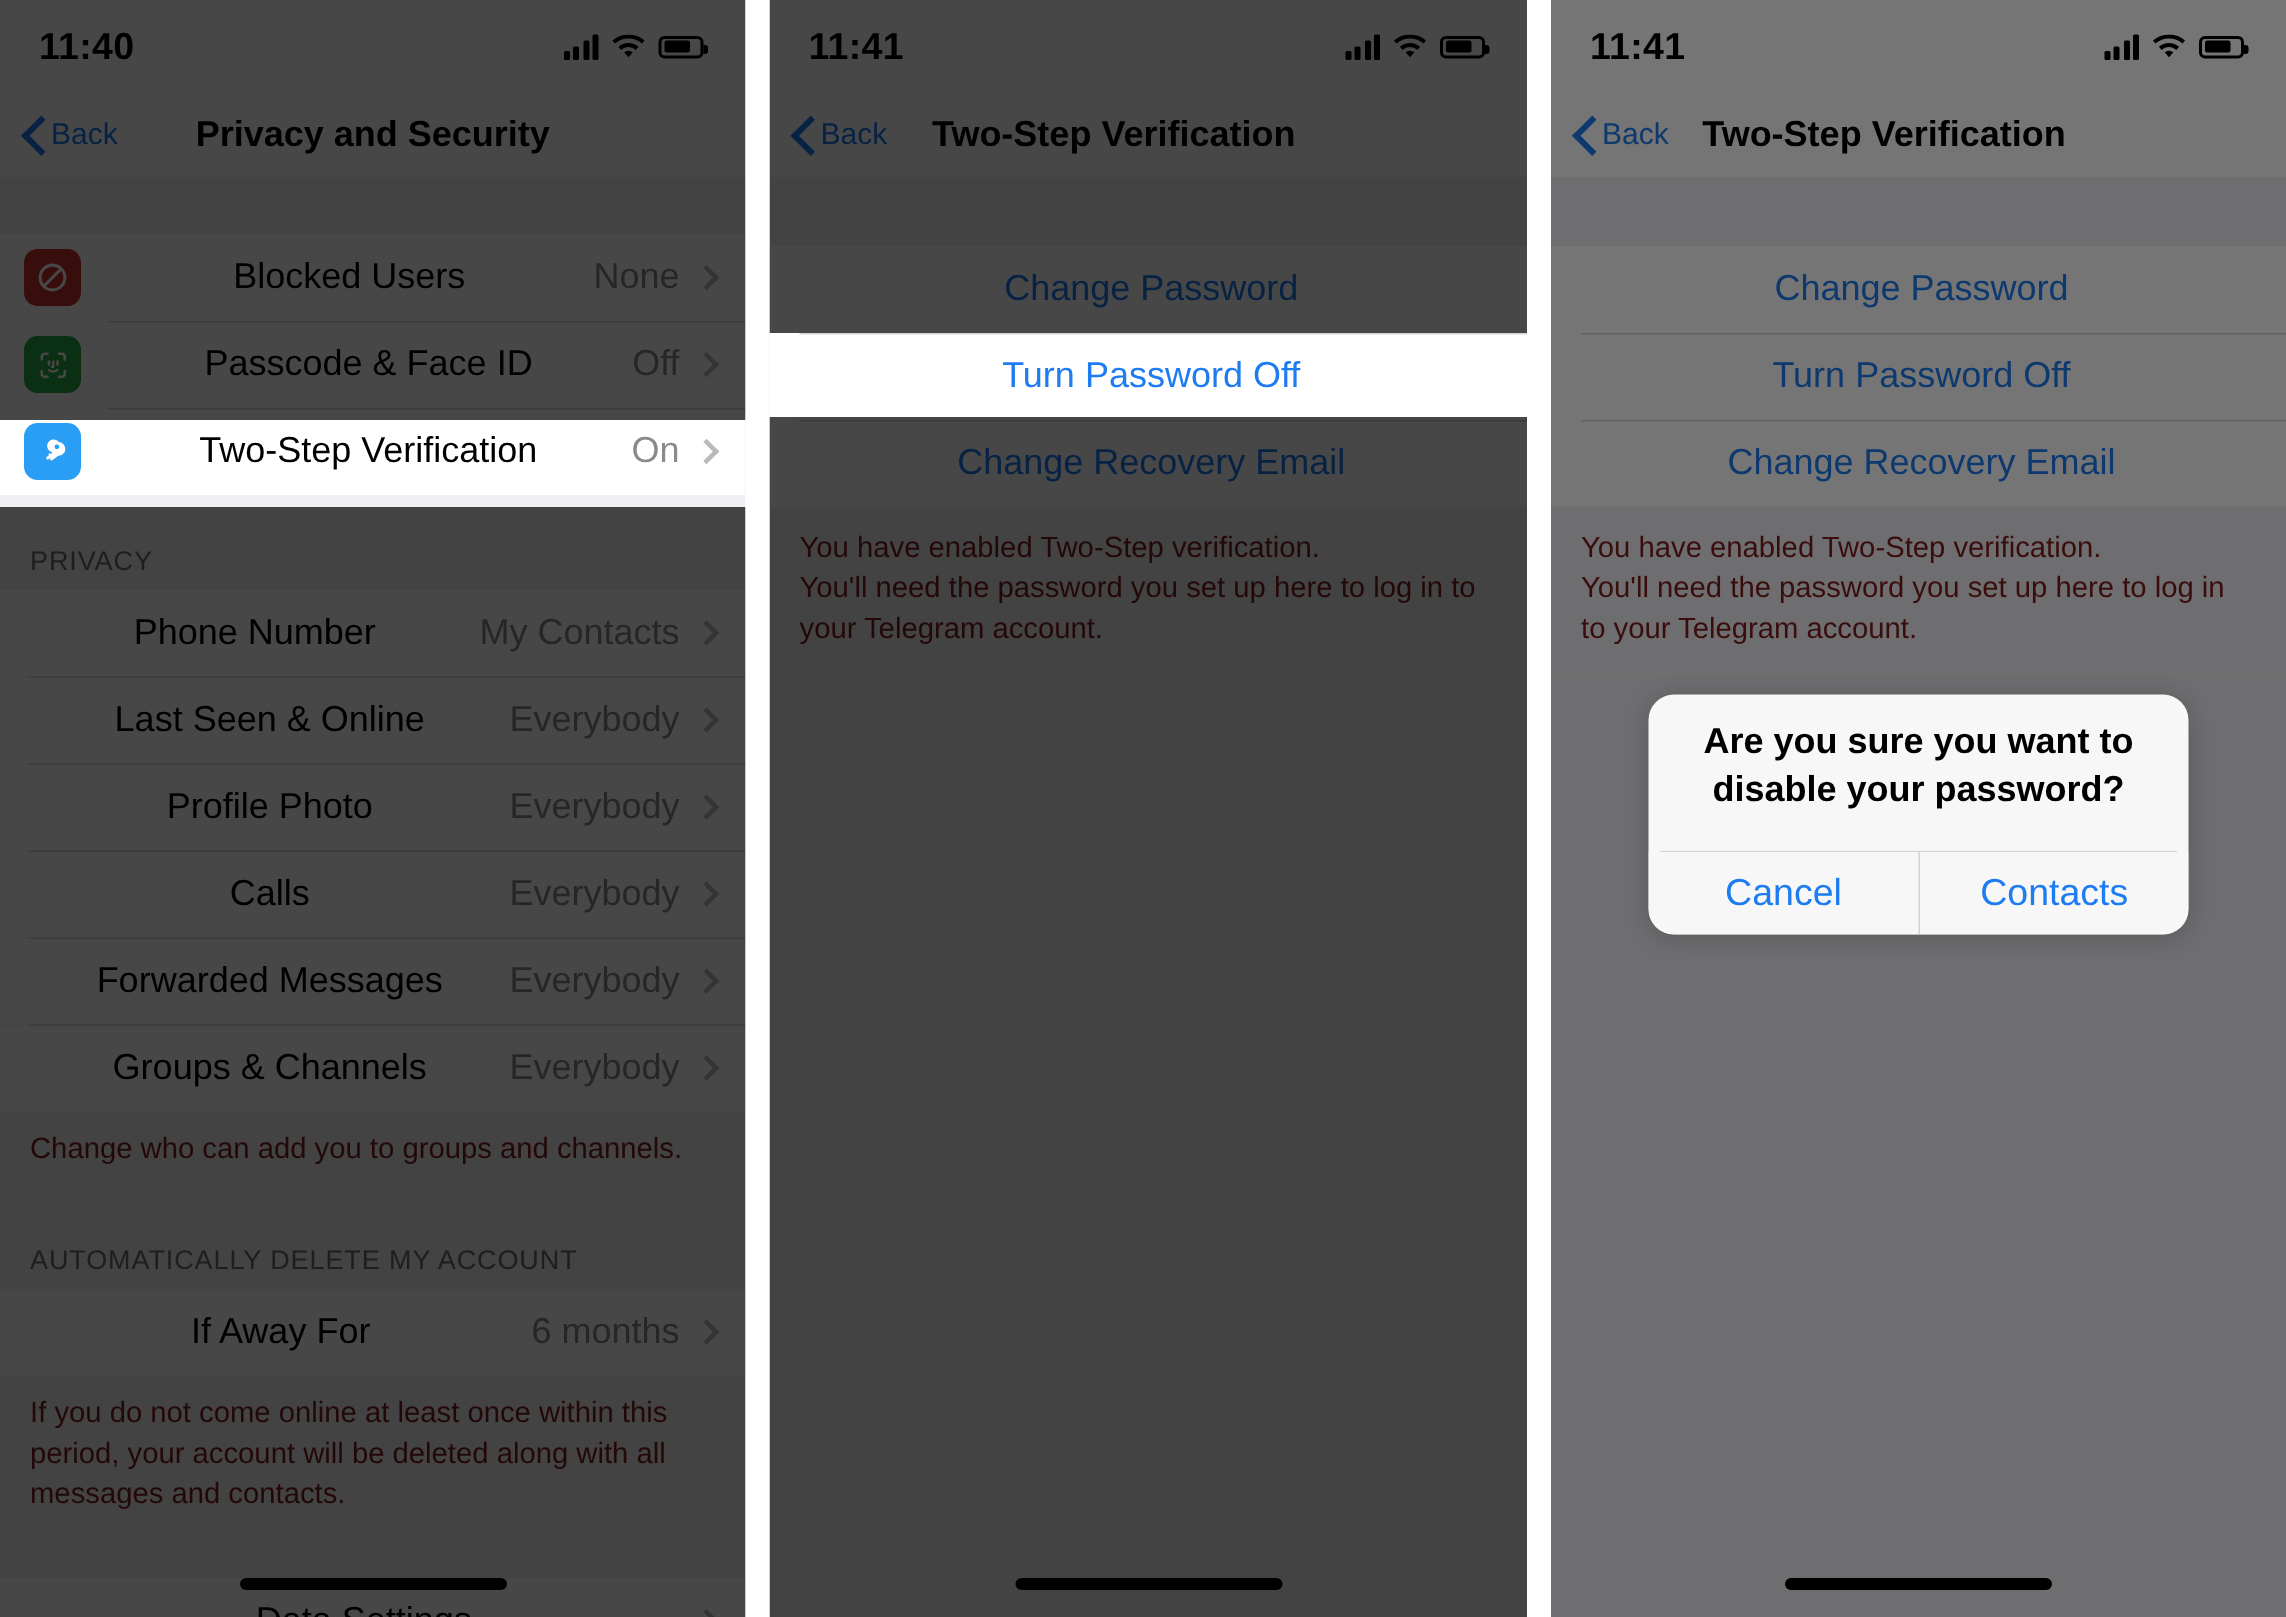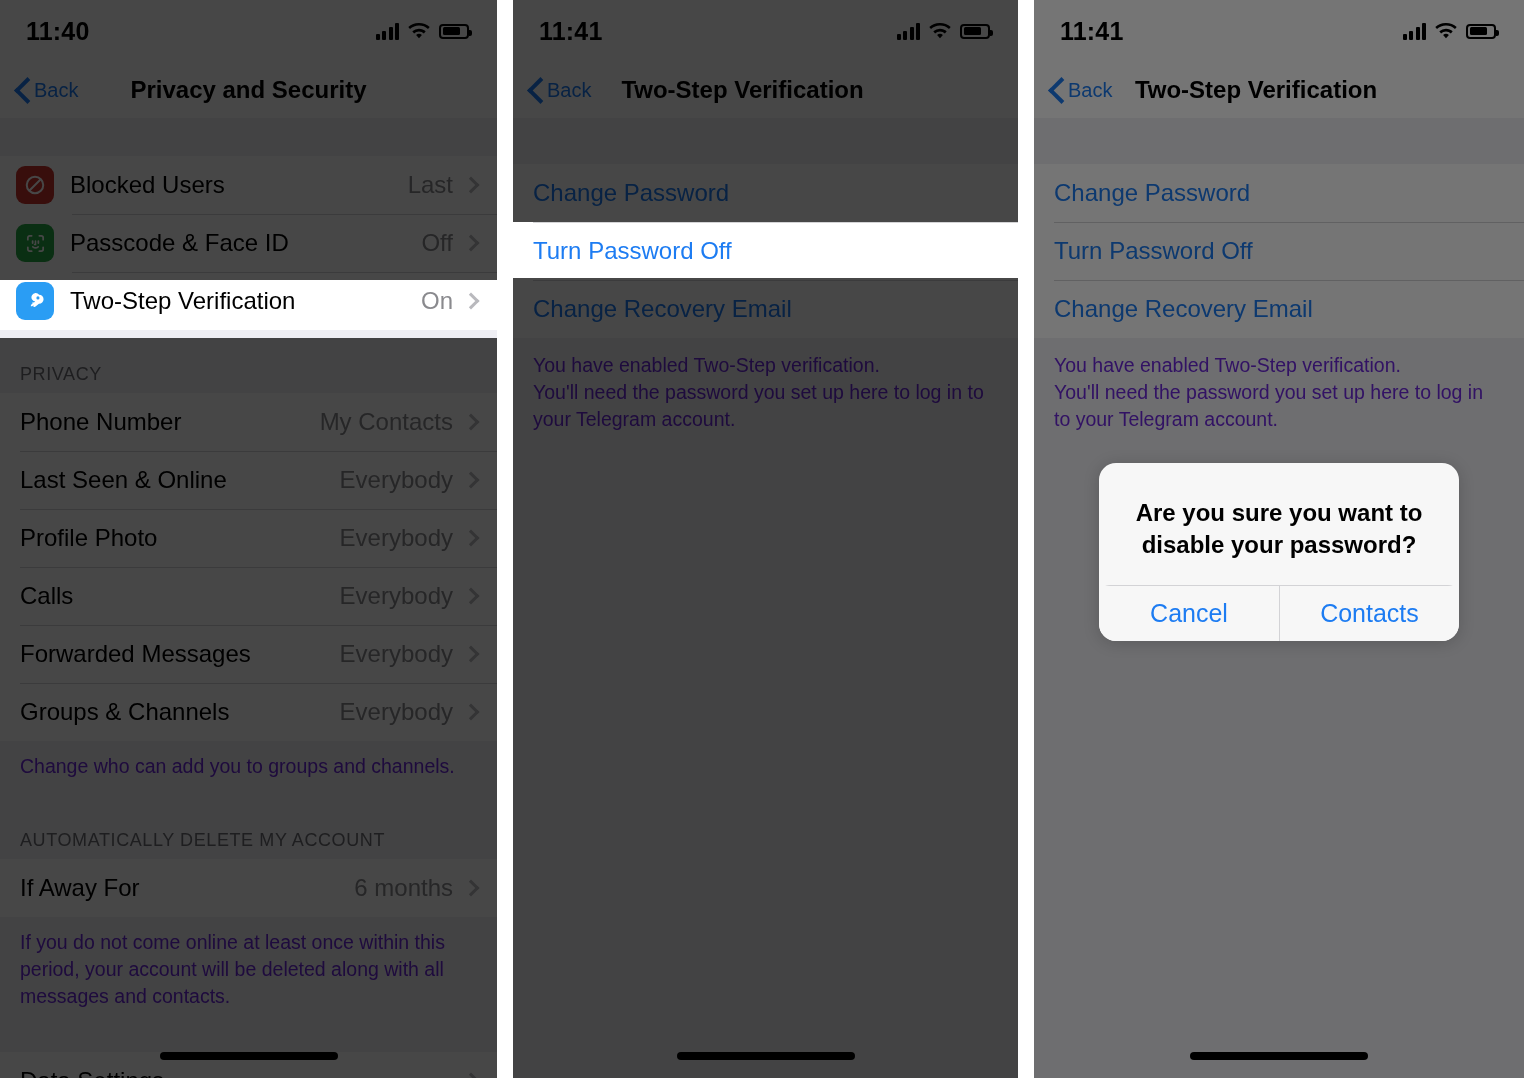--- a/index.html
+++ b/index.html
@@ -110,21 +110,21 @@
     text-align: center;
     font-size: 24px;
     font-weight: bold;
     color: #000;
     pointer-events: none;
   }
   .nav-title-off { left: -46px; }
 
   
   .spacer-grey { background: #efeff4; }
-  .list { background: #f0abfc; }
+  .list { background: #f0abfc; text-align: center; }
   .row {
     position: relative;
     display: flex;
     align-items: center;
     min-height: 58px;
     padding: 0 16px 0 20px;
     background: #ffffff;
   }
   .row + .row::before {
     content:'';
@@ -169,21 +169,21 @@
   .section-header {
     font-size: 18px;
     letter-spacing: .6px;
     color: #6d6d72;
     padding: 34px 20px 8px 20px;
     background: #efeff4;
   }
   .section-footer {
     font-size: 19.5px;
     line-height: 27px;
-    color: #6d28d9;
+    color: #7f1d1d;
     padding: 12px 24px 16px 20px;
     background: #efeff4;
   }
   .plain-gap { background: #efeff4; }
 
   
   .dim {
     position: absolute;
     left: 0; right: 0;
     pointer-events: none;
@@ -216,21 +216,21 @@
     top: 463px;
     transform: translateX(-50%);
     width: 360px;
     background: #f7f7f7;
     border-radius: 17px;
     overflow: hidden;
     pointer-events: auto;
     box-shadow: 0 2px 16px rgba(0,0,0,.18);
   }
   .alert-body {
-    padding: 34px 26px 24px 26px;
+    padding: 16px 26px 24px 26px;
     text-align: center;
   }
   .alert-title {
     font-size: 24px;
     font-weight: bold;
     color: #000;
     line-height: 32px;
   }
   .alert-actions {
     display: flex;
@@ -290,21 +290,21 @@
 
       <div class="list">
         <div class="row with-icon">
           <div class="row-icon ic-blocked">
             <svg viewBox="0 0 24 24" width="22" height="22">
                 <circle cx="12" cy="12" r="9" fill="none" stroke="#fff" stroke-width="2.2"></circle>
                 <line x1="6" y1="18" x2="18" y2="6" stroke="#fff" stroke-width="2.2"></line>
               </svg>
           </div>
           <div class="row-label">Blocked Users</div>
-          <div class="row-value">Last</div>
+          <div class="row-value">None</div>
           <div class="chev-right"></div>
         </div>
         <div class="row with-icon">
           <div class="row-icon ic-faceid">
             <svg viewBox="0 0 24 24" width="23" height="23">
               <path d="M4 8V6a2 2 0 0 1 2-2h2M16 4h2a2 2 0 0 1 2 2v2M20 16v2a2 2 0 0 1-2 2h-2M8 20H6a2 2 0 0 1-2-2v-2" fill="none" stroke="#fff" stroke-width="1.8" stroke-linecap="round"></path>
               <line x1="9" y1="9.5" x2="9" y2="11.5" stroke="#fff" stroke-width="1.8" stroke-linecap="round"></line>
               <line x1="15" y1="9.5" x2="15" y2="11.5" stroke="#fff" stroke-width="1.8" stroke-linecap="round"></line>
               <path d="M12 9.5v3.6h-1" fill="none" stroke="#fff" stroke-width="1.6" stroke-linecap="round"></path>
               <path d="M9.2 15.4c1.6 1.3 4 1.3 5.6 0" fill="none" stroke="#fff" stroke-width="1.7" stroke-linecap="round"></path>

